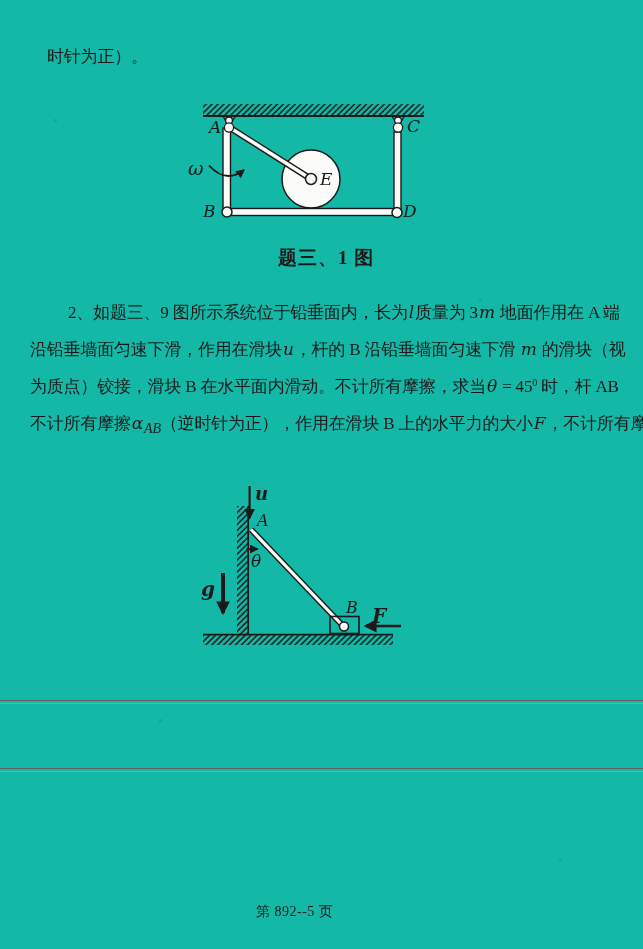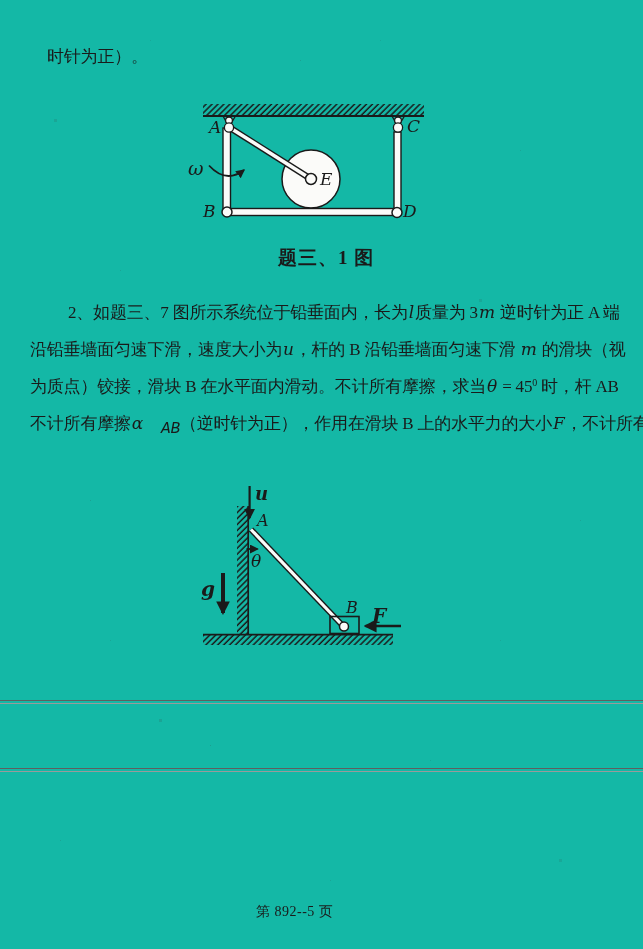--- a/index.html
+++ b/index.html
@@ -13,21 +13,21 @@
   }
   .abs{position:absolute;}
   .txt{
     font-size:17px;
     letter-spacing:-0.2px;
     white-space:nowrap;
     color:#1a1a1a;
   }
   .var{font-style:italic;font-family:"DejaVu Serif",serif;padding:0 1px;}
   .supscript{font-size:10px;vertical-align:6px;}
-  .subscript{font-size:16px;vertical-align:-4px;font-style:italic;font-family:Liberation Mono, monospace;margin-left:17px;}
+  .subscript{font-size:14px;vertical-align:-4px;font-style:italic;font-family:Liberation Serif, serif;}
   .fig-label{
     font-style:italic;
     font-family:"DejaVu Serif",serif;
     font-size:17px;
     line-height:1;
     white-space:nowrap;
   }
   .fig-label.bold{font-weight:bold;}
   .caption{
     font-size:19px;
@@ -149,24 +149,24 @@
 
   <div class="abs fig-label" style="left:209px;top:119px;">A</div>
   <div class="abs fig-label" style="left:407px;top:118px;">C</div>
   <div class="abs fig-label" style="left:203px;top:203px;">B</div>
   <div class="abs fig-label" style="left:403px;top:203px;">D</div>
   <div class="abs fig-label" style="left:320px;top:171px;">E</div>
   <div class="abs fig-label" style="left:188px;top:159px;font-size:19px;">ω</div>
   <div class="abs caption" style="left:278px;top:245px;">题三、1 图</div>
 
   <div class="abs txt" style="left:68px;top:301px;">
-    <span>2、如题三、7 图所示系统位于铅垂面内，长为</span><span class="var">l</span><span>质量为 3</span><span class="var">m</span><span> 逆时针为正 A 端</span>
+    <span>2、如题三、9 图所示系统位于铅垂面内，长为</span><span class="var">l</span><span>质量为 3</span><span class="var">m</span><span> 地面作用在 A 端</span>
   </div>
   <div class="abs txt" style="left:30px;top:338px;">
-    <span>沿铅垂墙面匀速下滑，速度大小为</span><span class="var">u</span><span>，杆的 B 沿铅垂墙面匀速下滑 </span><span class="var">m</span><span> 的滑块（视</span>
+    <span>沿铅垂墙面匀速下滑，作用在滑块</span><span class="var">u</span><span>，杆的 B 沿铅垂墙面匀速下滑 </span><span class="var">m</span><span> 的滑块（视</span>
   </div>
   <div class="abs txt" style="left:30px;top:375px;">
     <span>为质点）铰接，滑块 B 在水平面内滑动。不计所有摩擦，求当</span><span class="var">θ</span><span> = 45</span><span class="supscript">0</span><span> 时，杆 AB</span>
   </div>
   <div class="abs txt" style="left:30px;top:412px;">
     <span>不计所有摩擦</span><span class="var">α</span><span class="subscript">AB</span><span>（逆时针为正），作用在滑块 B 上的水平力的大小</span><span class="var">F</span><span>，不计所有摩擦</span>
   </div>
 
   <div class="abs fig-label bold" style="left:255px;top:485px;font-size:18px;">u</div>
   <div class="abs fig-label" style="left:257px;top:513px;font-size:16px;">A</div>

